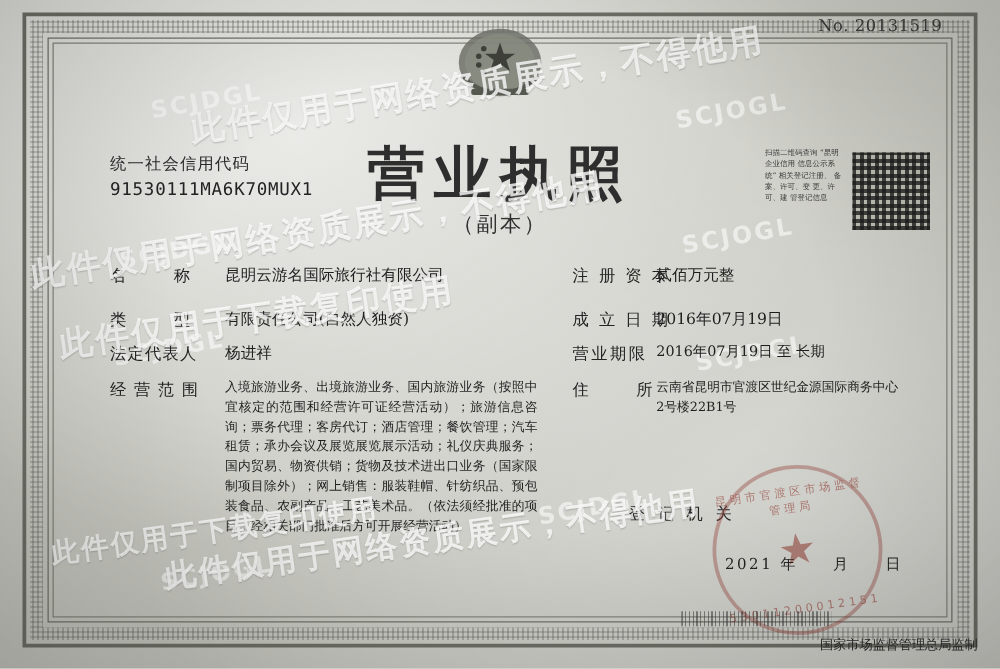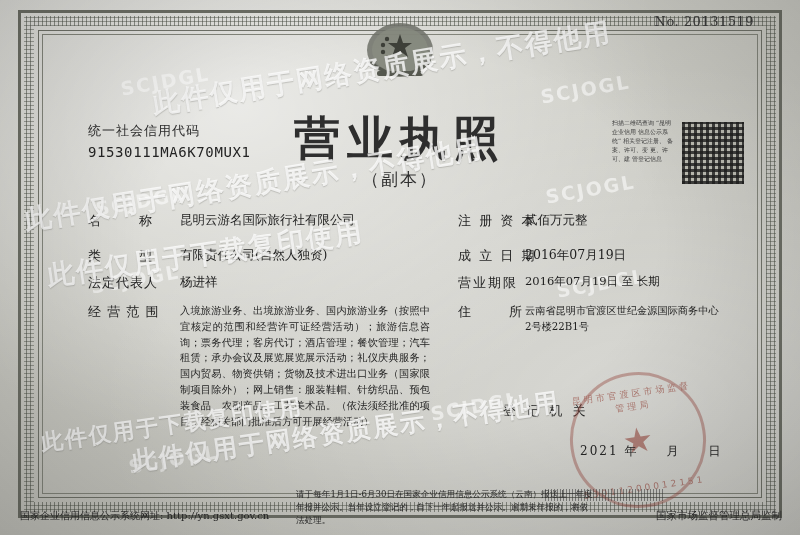--- a/index.html
+++ b/index.html
@@ -410,17 +410,15 @@
   <div class="barcode"></div>
 
   <div class="wm wm-big" style="left:22px; top:166px; transform: rotate(-9deg);">此件仅用于网络资质展示，不得他用</div>
   <div class="wm wm-big" style="left:46px; top:236px; transform: rotate(-8deg);">此件仅用于下载复印使用</div>
   <div class="wm wm-big" style="left:150px; top:50px; transform: rotate(-9deg);">此件仅用于网络资质展示，不得他用</div>
   <div class="wm wm-mid" style="left:40px; top:410px; transform: rotate(-8deg);">此件仅用于下载复印使用</div>
   <div class="wm wm-big" style="left:130px; top:415px; transform: rotate(-8deg); font-size:25px;">此件仅用于网络资质展示，不得他用</div>
 
   <div class="vignette"></div>
 
-  <div class="footer-left">国家企业信用信息公示系统网址: http://yn.gsxt.gov.cn</div>
-  <div class="footer-center">请于每年1月1日-6月30日在国家企业信用信息公示系统（云南）报送上一年度年报并公示。当年设立登记的，自下一年起报送并公示。逾期未年报的，将依法处理。</div>
   <div class="footer-right">国家市场监督管理总局监制</div>
 
 </div>
 
 </body></html>

